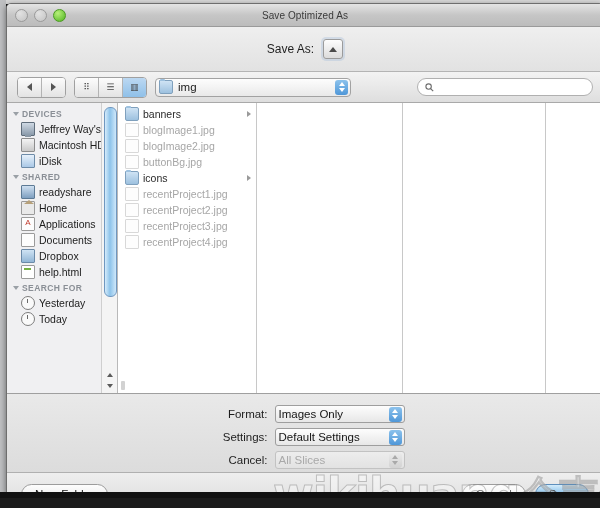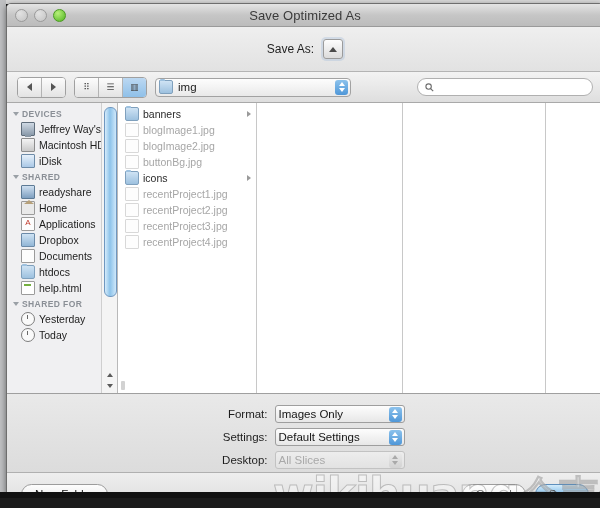--- a/index.html
+++ b/index.html
@@ -27,21 +27,21 @@
     overflow:hidden;
   }
 
   
   .titlebar {
     position:relative; height:22px;
     background:linear-gradient(#e4e4e4,#c6c6c6 50%,#bcbcbc);
     border-bottom:1px solid #9a9a9a;
     display:flex; align-items:center; justify-content:center;
   }
-  .title-text { font-size:13px; color:#3b3b3b; letter-spacing:.1px;text-align:right; }
+  .title-text { font-size:10px; color:#3b3b3b; letter-spacing:.1px;text-align:right; }
   .lights { position:absolute; left:8px; top:5px; display:flex; gap:6px; }
   .light { width:11px; height:11px; border-radius:50%; border:1px solid #9a9a9a; }
   .light.close   { background:radial-gradient(circle at 35% 30%, #e2e2e2, #c3c3c3); }
   .light.min     { background:radial-gradient(circle at 35% 30%, #e2e2e2, #c3c3c3); }
   .light.zoom    { background:radial-gradient(circle at 35% 30%, #b7f07a, #4fb321); border-color:#4b9a22; }
 
   
   .saveas-row {
     position:relative; height:44px;
     background:linear-gradient(#efefef,#e2e2e2);
@@ -332,39 +332,35 @@
 
         <div class="sb-item">
           <span class="ic home"></span>
           <span>Home</span>
         </div>
         <div class="sb-item">
           <span class="ic apps">A</span>
           <span>Applications</span>
         </div>
         <div class="sb-item">
+          <span class="ic doc"></span>
+          <span>Documents</span>
+        </div>
+        <div class="sb-item">
           <span class="ic dropbox"></span>
           <span>Dropbox</span>
         </div>
         <div class="sb-item">
-          <span class="ic doc"></span>
-          <span>Documents</span>
-        </div>
-        <div class="sb-item">
-          <span class="ic folder"></span>
-          <span>htdocs</span>
-        </div>
-        <div class="sb-item">
           <span class="ic html"></span>
           <span>help.html</span>
         </div>
 
         <div class="sec-head">
           <span class="tri"></span>
-          <span>SHARED FOR</span>
+          <span>SEARCH FOR</span>
         </div>
         <div class="sb-item">
           <span class="ic clock"></span>
           <span>Yesterday</span>
         </div>
         <div class="sb-item">
           <span class="ic clock"></span>
           <span>Today</span>
         </div>
 
@@ -444,21 +440,21 @@
         <div class="opt-label">Settings:</div>
         <div class="popup">
           <span>Default Settings</span>
           <span class="pop-arrows">
               <i class="u"></i>
               <i class="d"></i>
             </span>
         </div>
       </div>
       <div class="opt-row">
-        <div class="opt-label">Desktop:</div>
+        <div class="opt-label">Cancel:</div>
         <div class="popup disabled">
           <span>All Slices</span>
           <span class="pop-arrows gray">
               <i class="u"></i>
               <i class="d"></i>
             </span>
         </div>
       </div>
     </div>
 

